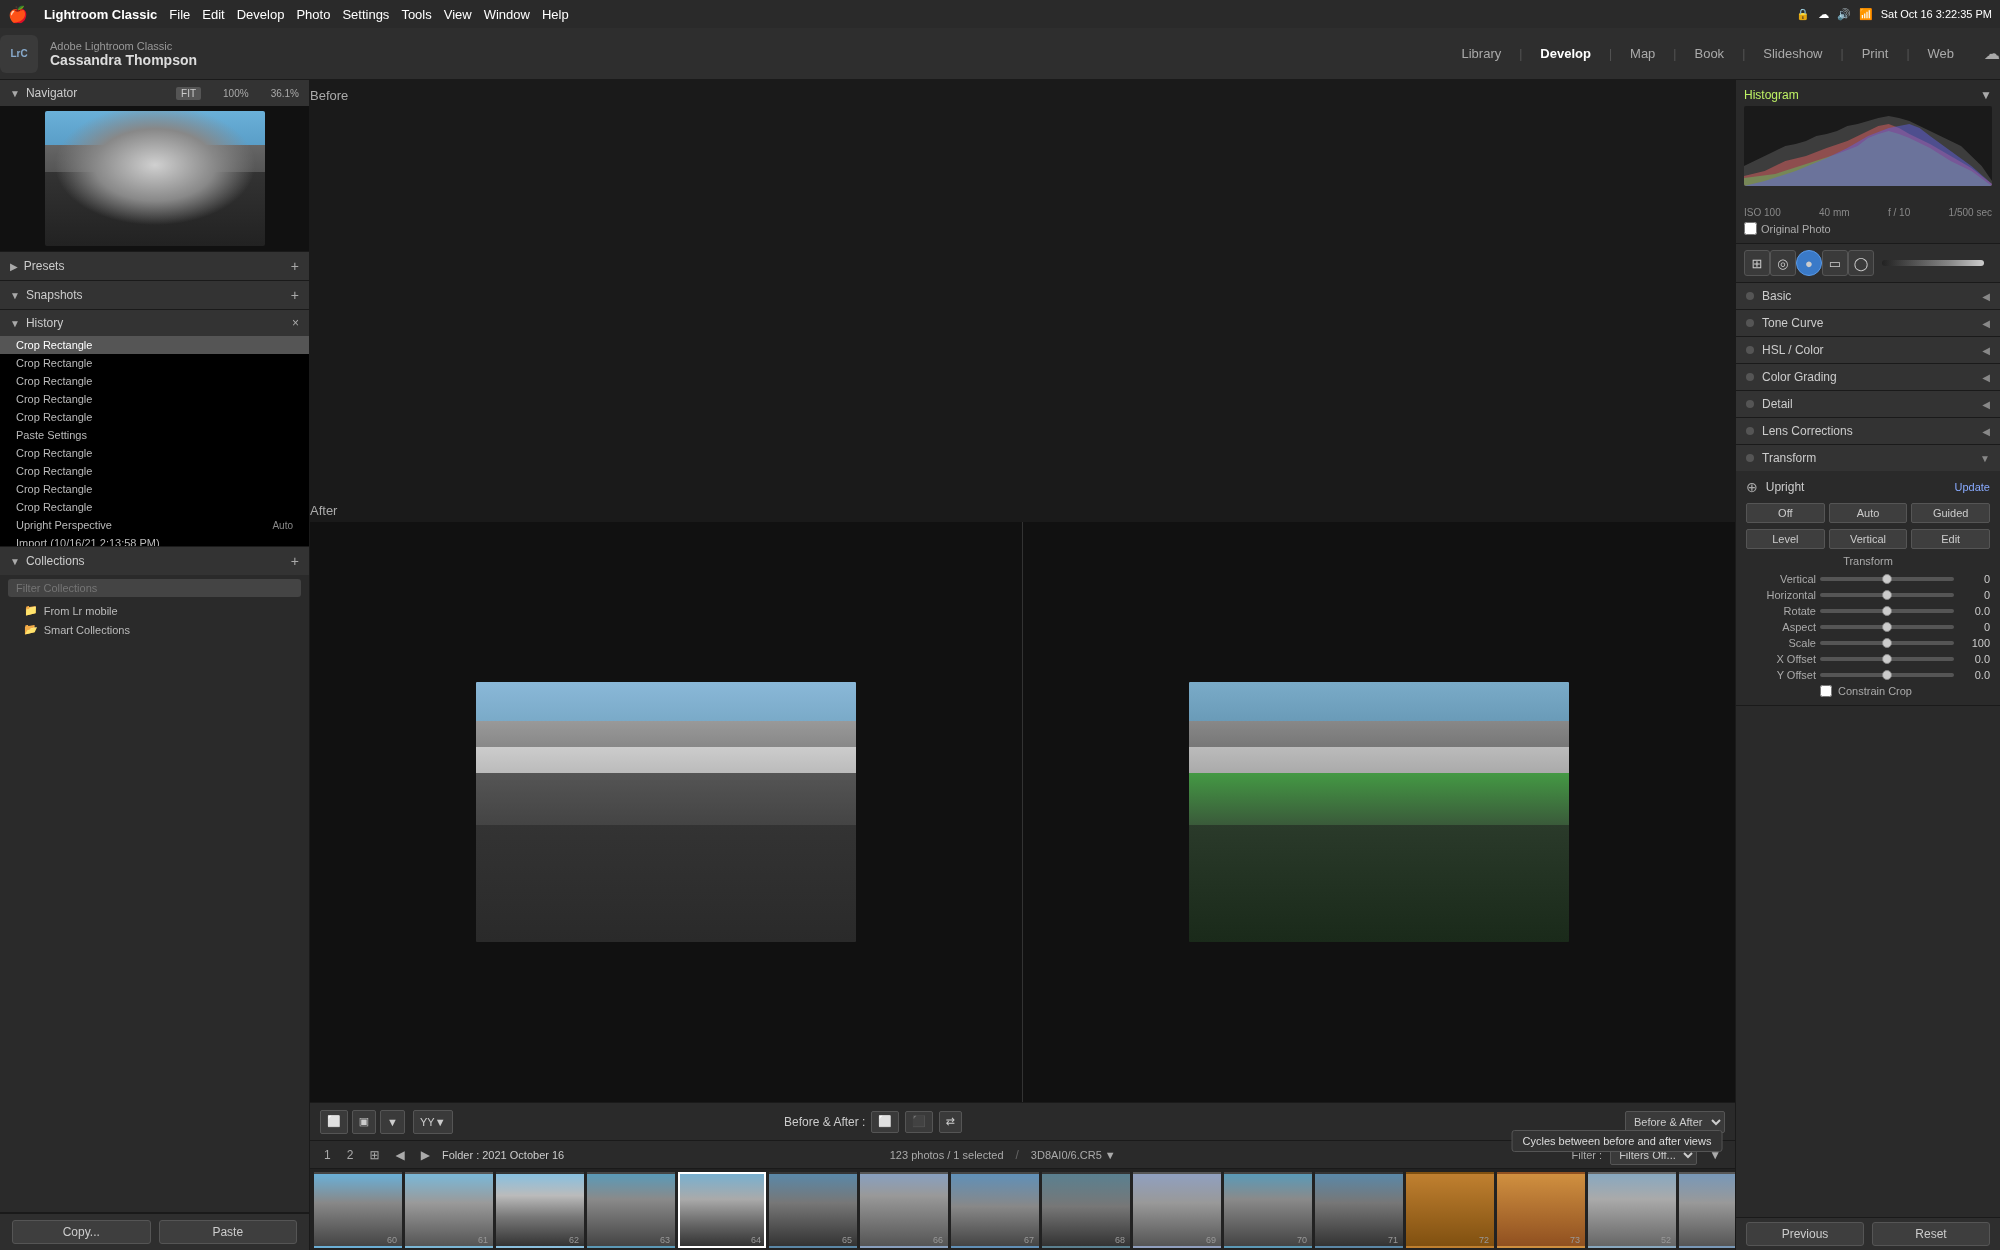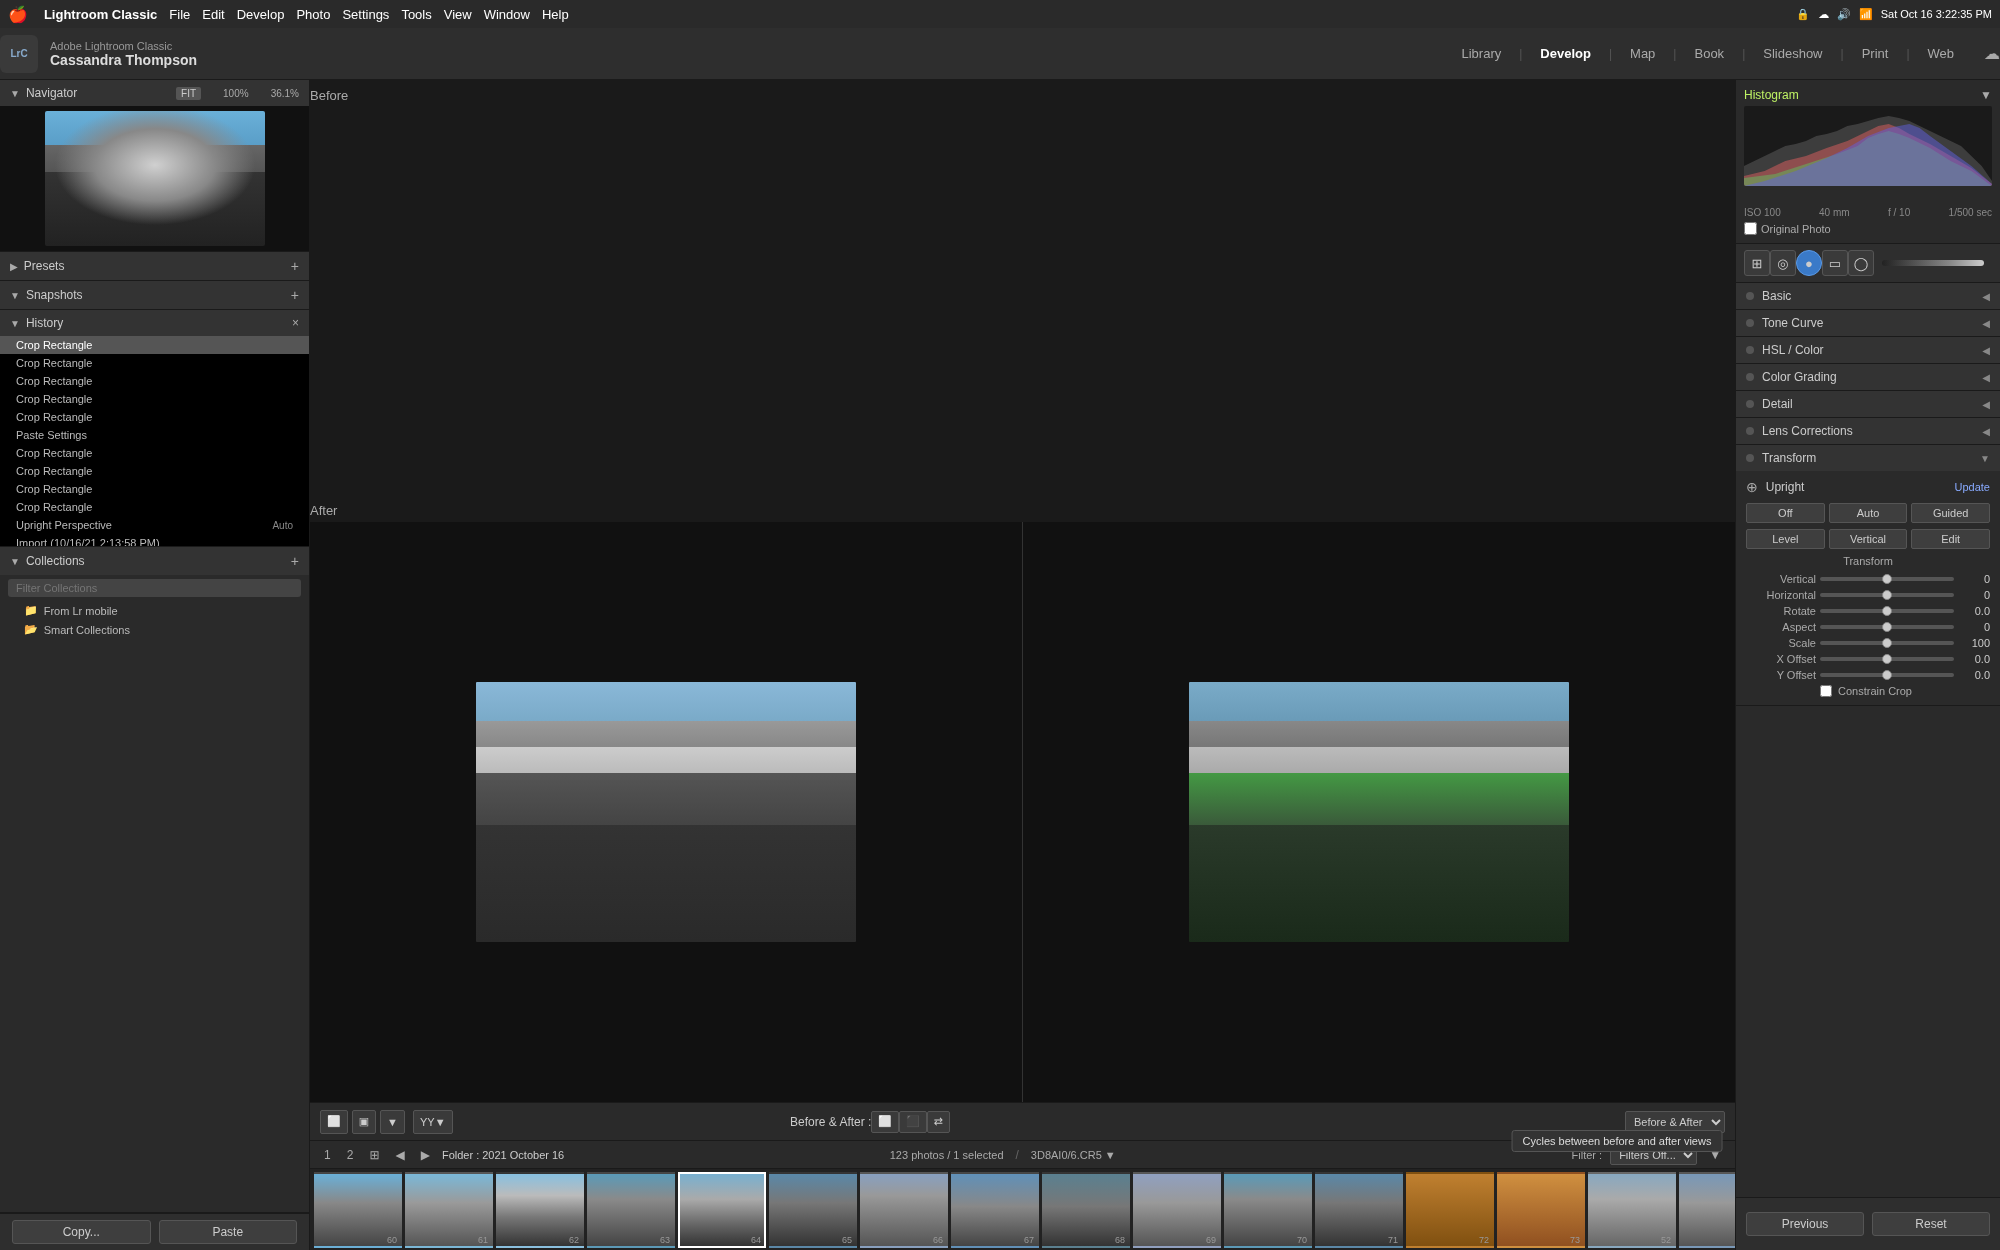--- a/index.html
+++ b/index.html
@@ -333,20 +333,21 @@
       font-size: 11px;
       border-radius: 2px;
       height: 24px;
       display: flex;
       align-items: center;
     }
 
     .before-after-control {
       display: flex;
       align-items: center;
+      gap: 6px;
       margin: 16px auto;
     }
     .ba-label { color: #ccc; font-size: 12px; }
     .ba-btn {
       background: #3a3a3a;
       border: 1px solid #555;
       color: #ccc;
       padding: 2px 6px;
       cursor: pointer;
       font-size: 11px;
@@ -640,21 +641,21 @@
       gap: 6px;
       margin-top: 4px;
       padding-left: 74px;
     }
     .constrain-check { width: 12px; height: 12px; cursor: pointer; }
     .constrain-label { color: #aaa; font-size: 11px; }
 
     
     .right-bottom-btns {
       display: flex;
-      padding: 14px 10px;
+      padding: 4px 10px;
       gap: 8px;
       background: #2e2e2e;
       border-top: 1px solid #1a1a1a;
     }
     .r-bottom-btn {
       flex: 1;
       background: #3e3e3e;
       border: 1px solid #555;
       color: #ccc;
       padding: 4px 8px;

